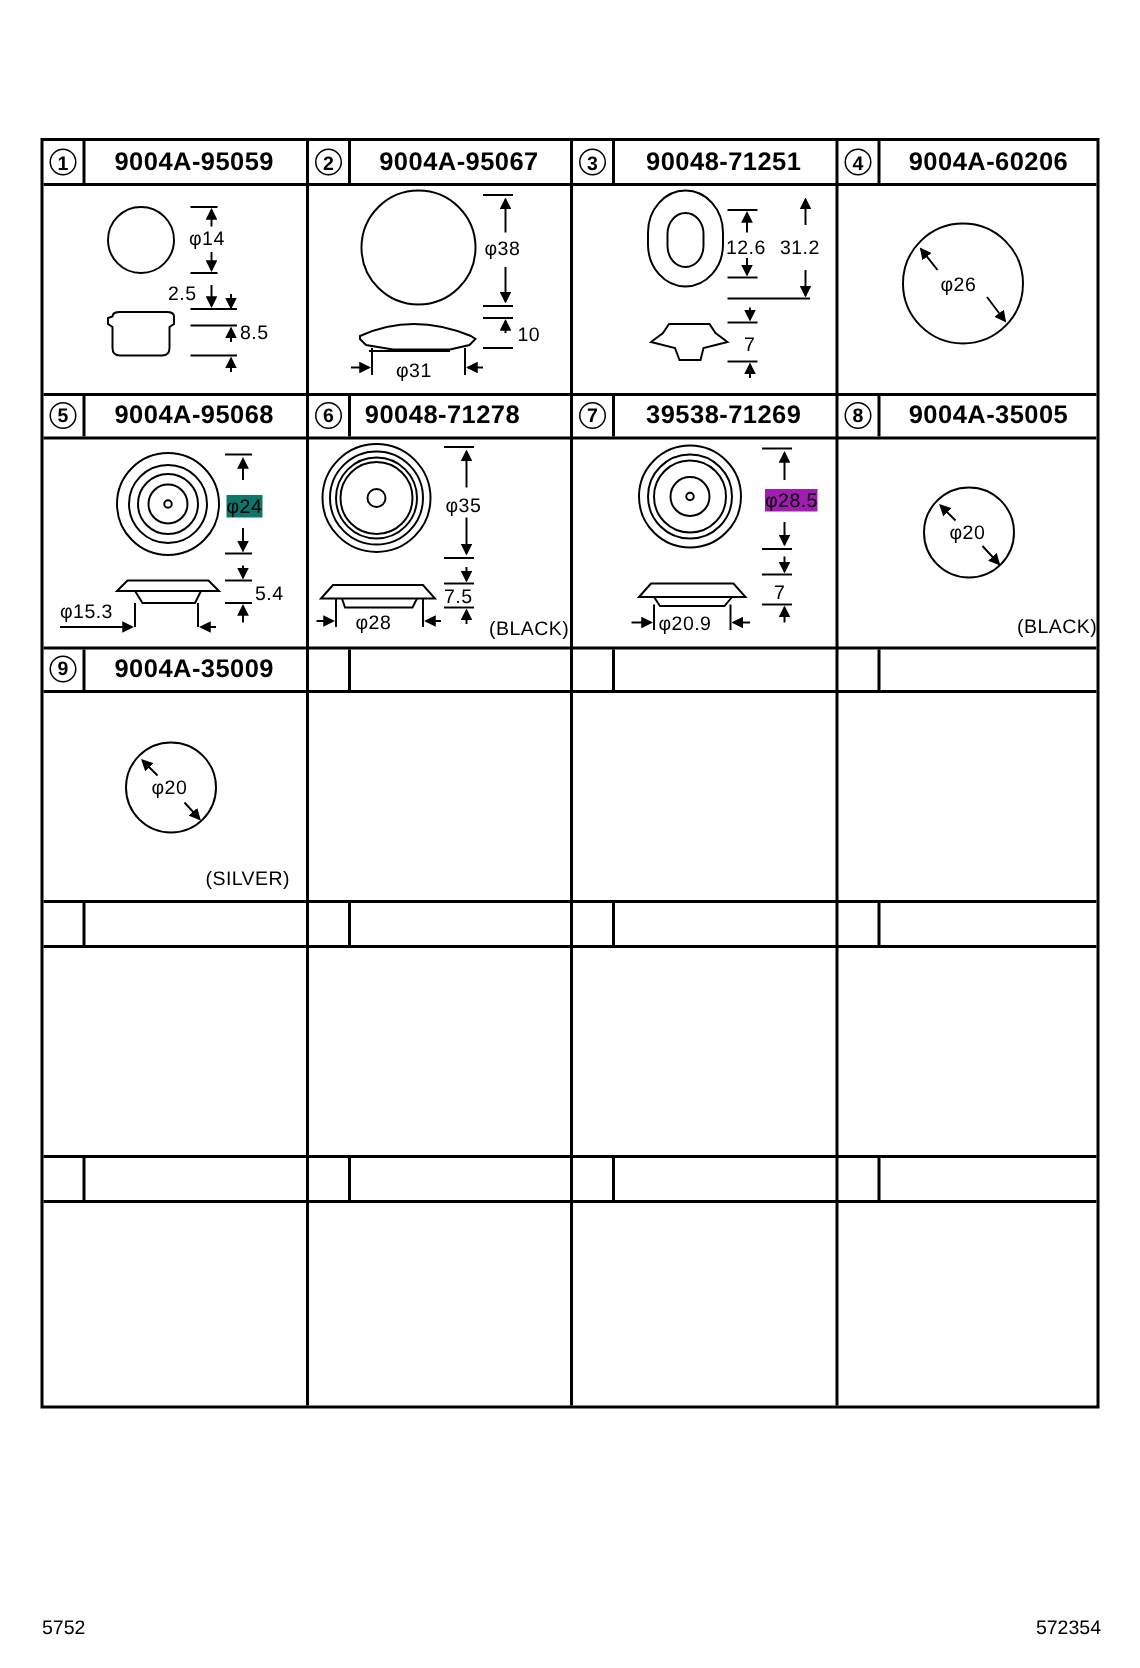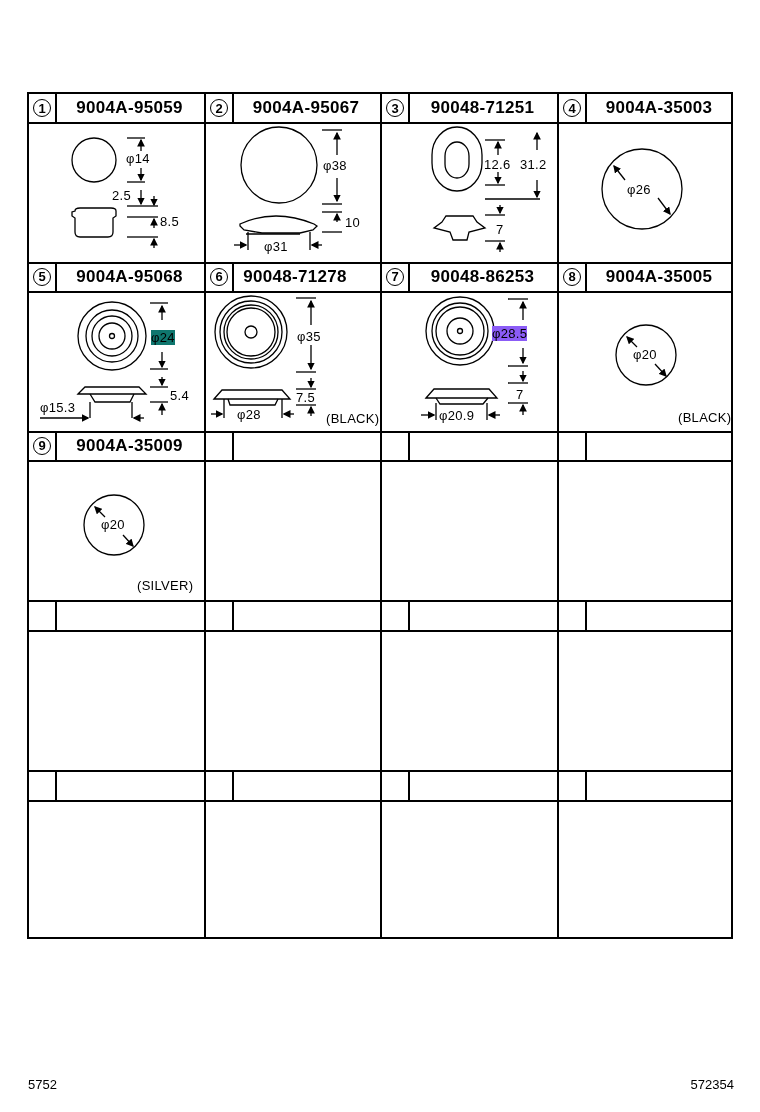--- a/index.html
+++ b/index.html
@@ -72,36 +72,36 @@
 <div class="cell pn" style="left:232px;top:94px;width:148px;height:28px;position:absolute">9004A-95067</div>
 
 <div class="cell" style="left:382px;top:94px;width:26px;height:28px;display:flex;align-items:center;justify-content:center">
     <span style="width:18px;height:18px;border:1.6px solid #000;border-radius:50%;display:flex;align-items:center;justify-content:center;font-weight:bold;font-size:13px;box-sizing:border-box">3</span>
   </div>
 <div class="cell pn" style="left:408px;top:94px;width:149px;height:28px;position:absolute">90048-71251</div>
 
 <div class="cell" style="left:559px;top:94px;width:26px;height:28px;display:flex;align-items:center;justify-content:center">
     <span style="width:18px;height:18px;border:1.6px solid #000;border-radius:50%;display:flex;align-items:center;justify-content:center;font-weight:bold;font-size:13px;box-sizing:border-box">4</span>
   </div>
-<div class="cell pn" style="left:585px;top:94px;width:148px;height:28px;position:absolute">9004A-35003</div>
+<div class="cell pn" style="left:585px;top:94px;width:148px;height:28px;position:absolute">9004A-60206</div>
 
 <div class="cell" style="left:29px;top:263px;width:26px;height:27px;display:flex;align-items:center;justify-content:center">
     <span style="width:18px;height:18px;border:1.6px solid #000;border-radius:50%;display:flex;align-items:center;justify-content:center;font-weight:bold;font-size:13px;box-sizing:border-box">5</span>
   </div>
 <div class="cell pn" style="left:55px;top:263px;width:149px;height:27px;position:absolute">9004A-95068</div>
 
 <div class="cell" style="left:206px;top:263px;width:26px;height:27px;display:flex;align-items:center;justify-content:center">
     <span style="width:18px;height:18px;border:1.6px solid #000;border-radius:50%;display:flex;align-items:center;justify-content:center;font-weight:bold;font-size:13px;box-sizing:border-box">6</span>
   </div>
 <div class="cell pn" style="left:232px;top:263px;width:126px;height:27px;position:absolute">90048-71278</div>
 
 <div class="cell" style="left:382px;top:263px;width:26px;height:27px;display:flex;align-items:center;justify-content:center">
     <span style="width:18px;height:18px;border:1.6px solid #000;border-radius:50%;display:flex;align-items:center;justify-content:center;font-weight:bold;font-size:13px;box-sizing:border-box">7</span>
   </div>
-<div class="cell pn" style="left:408px;top:263px;width:149px;height:27px;position:absolute">90048-86253</div>
+<div class="cell pn" style="left:408px;top:263px;width:149px;height:27px;position:absolute">39538-71269</div>
 
 <div class="cell" style="left:559px;top:263px;width:26px;height:27px;display:flex;align-items:center;justify-content:center">
     <span style="width:18px;height:18px;border:1.6px solid #000;border-radius:50%;display:flex;align-items:center;justify-content:center;font-weight:bold;font-size:13px;box-sizing:border-box">8</span>
   </div>
 <div class="cell pn" style="left:585px;top:263px;width:148px;height:27px;position:absolute">9004A-35005</div>
 
 <div class="cell" style="left:29px;top:432px;width:26px;height:27px;display:flex;align-items:center;justify-content:center">
     <span style="width:18px;height:18px;border:1.6px solid #000;border-radius:50%;display:flex;align-items:center;justify-content:center;font-weight:bold;font-size:13px;box-sizing:border-box">9</span>
   </div>
 <div class="cell pn" style="left:55px;top:432px;width:149px;height:27px;position:absolute">9004A-35009</div>
@@ -266,21 +266,21 @@
 
 <span class="note" style="left:151px;top:330px;background:#0f766e">φ24</span>
 <span class="note" style="left:170px;top:388px">5.4</span>
 <span class="note" style="left:40px;top:400px">φ15.3</span>
 
 <span class="note" style="left:297px;top:329px;background:#fff">φ35</span>
 <span class="note" style="left:296px;top:390px">7.5</span>
 <span class="note" style="left:237px;top:407px">φ28</span>
 <span class="note" style="left:326px;top:411px">(BLACK)</span>
 
-<span class="note" style="left:492px;top:326px;background:#8b5cf6">φ28.5</span>
+<span class="note" style="left:510px;top:326px;background:#a21caf">φ28.5</span>
 <span class="note" style="left:516px;top:387px">7</span>
 <span class="note" style="left:439px;top:408px">φ20.9</span>
 
 <span class="note" style="left:633px;top:347px">φ20</span>
 <span class="note" style="left:678px;top:410px">(BLACK)</span>
 
 <span class="note" style="left:101px;top:517px">φ20</span>
 <span class="note" style="left:137px;top:578px">(SILVER)</span>
 
 <div class="footer" style="left:28px">5752</div>

